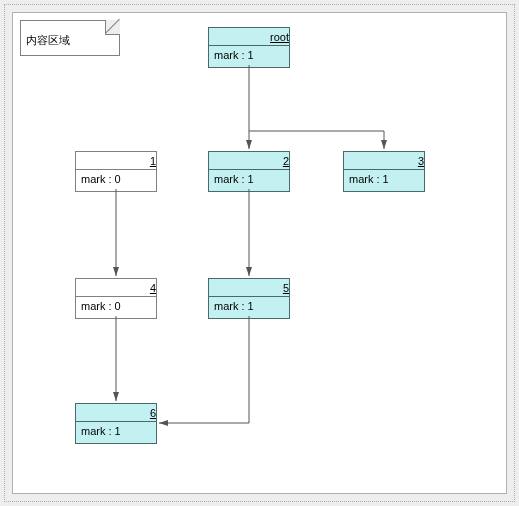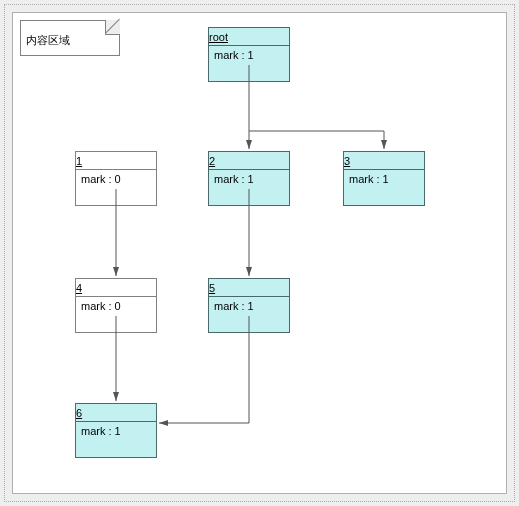--- a/index.html
+++ b/index.html
@@ -67,28 +67,28 @@
   
   .obj {
     position: absolute;
     width: 82px;
     border: 1px solid #4a6a6a;
     box-sizing: border-box;
     background: #c3f0f0;
   }
   .obj.white { background: #ffffff; border-color:#808080; }
   .obj .title {
-    text-align: left;
+    text-align: right;
     padding: 3px 0 2px 0;
     border-bottom: 1px solid #4a6a6a;
     text-decoration: underline;
   }
   .obj.white .title { border-bottom-color:#808080; }
   .obj .attr {
-    padding: 3px 5px 20px 5px;
+    padding: 3px 5px 6px 5px;
   }
   svg.edges {
     position: absolute;
     left: 0;
     top: 0;
     width: 100%;
     height: 100%;
     pointer-events: none;
   }
 </style>

